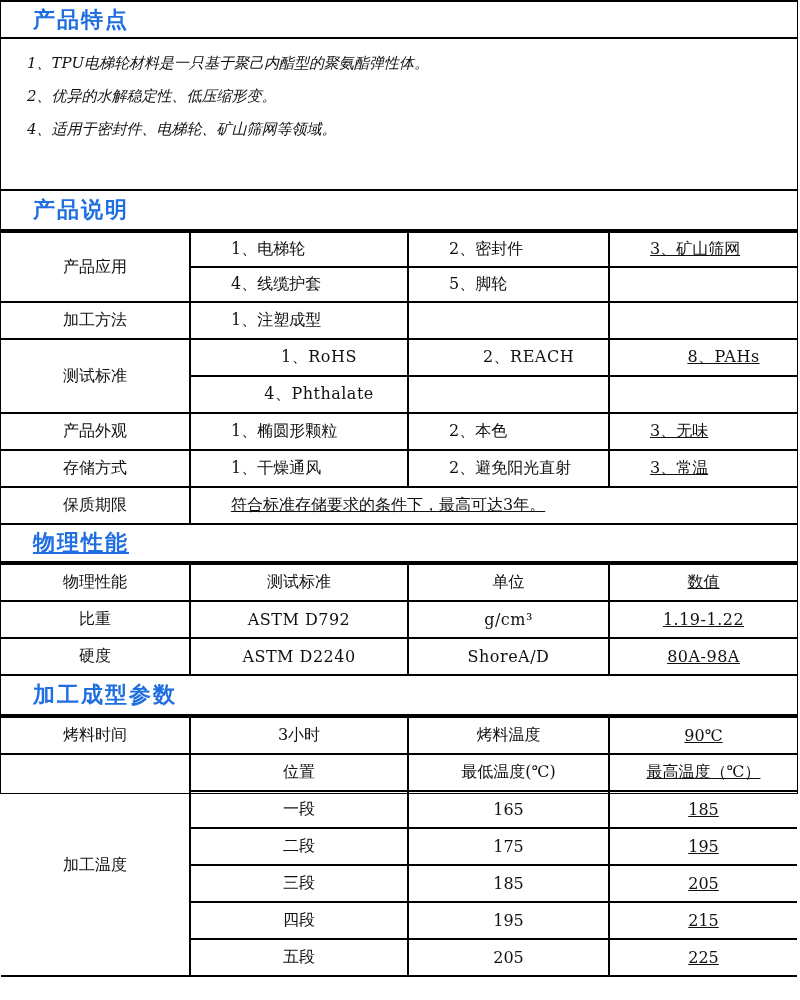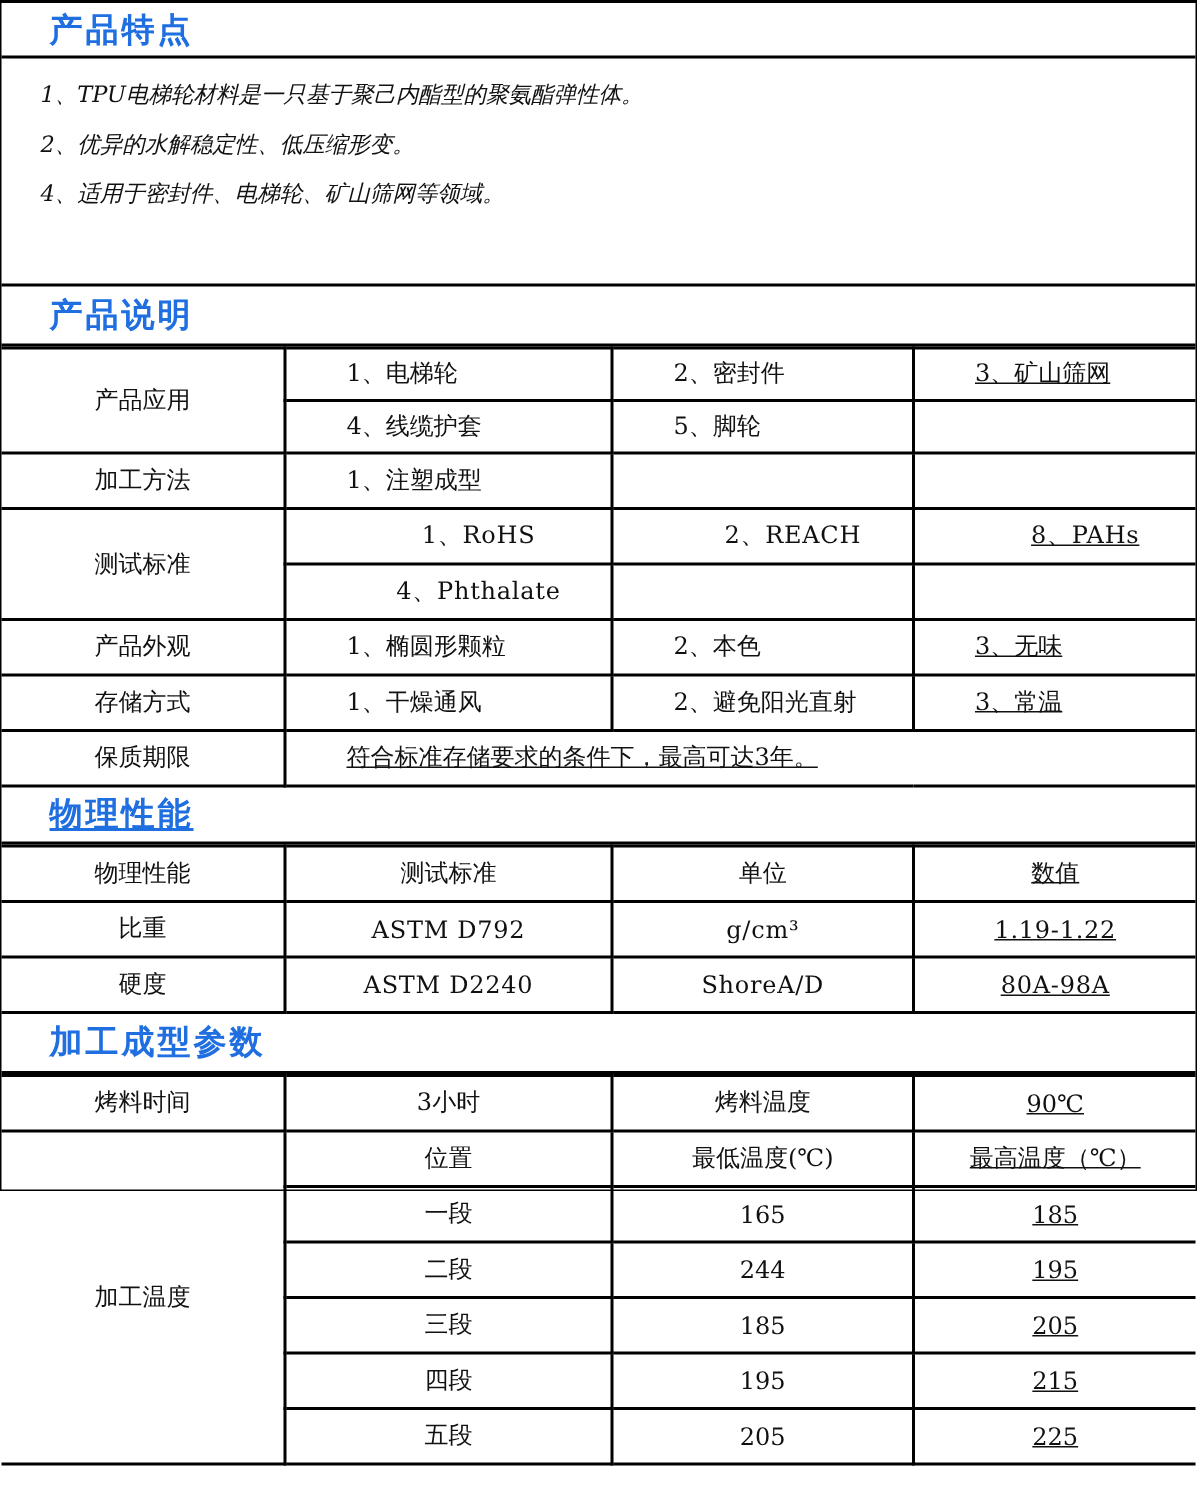--- a/index.html
+++ b/index.html
@@ -136,21 +136,21 @@
       <td class="c">最低温度(℃)</td>
       <td class="c">最高温度（℃）</td>
     </tr>
     <tr class="tight">
       <td class="c">一段</td>
       <td class="c">165</td>
       <td class="c">185</td>
     </tr>
     <tr class="tight">
       <td class="c">二段</td>
-      <td class="c">244</td>
+      <td class="c">175</td>
       <td class="c">195</td>
     </tr>
     <tr class="tight">
       <td class="c">三段</td>
       <td class="c">185</td>
       <td class="c">205</td>
     </tr>
     <tr class="tight">
       <td class="c">四段</td>
       <td class="c">195</td>

